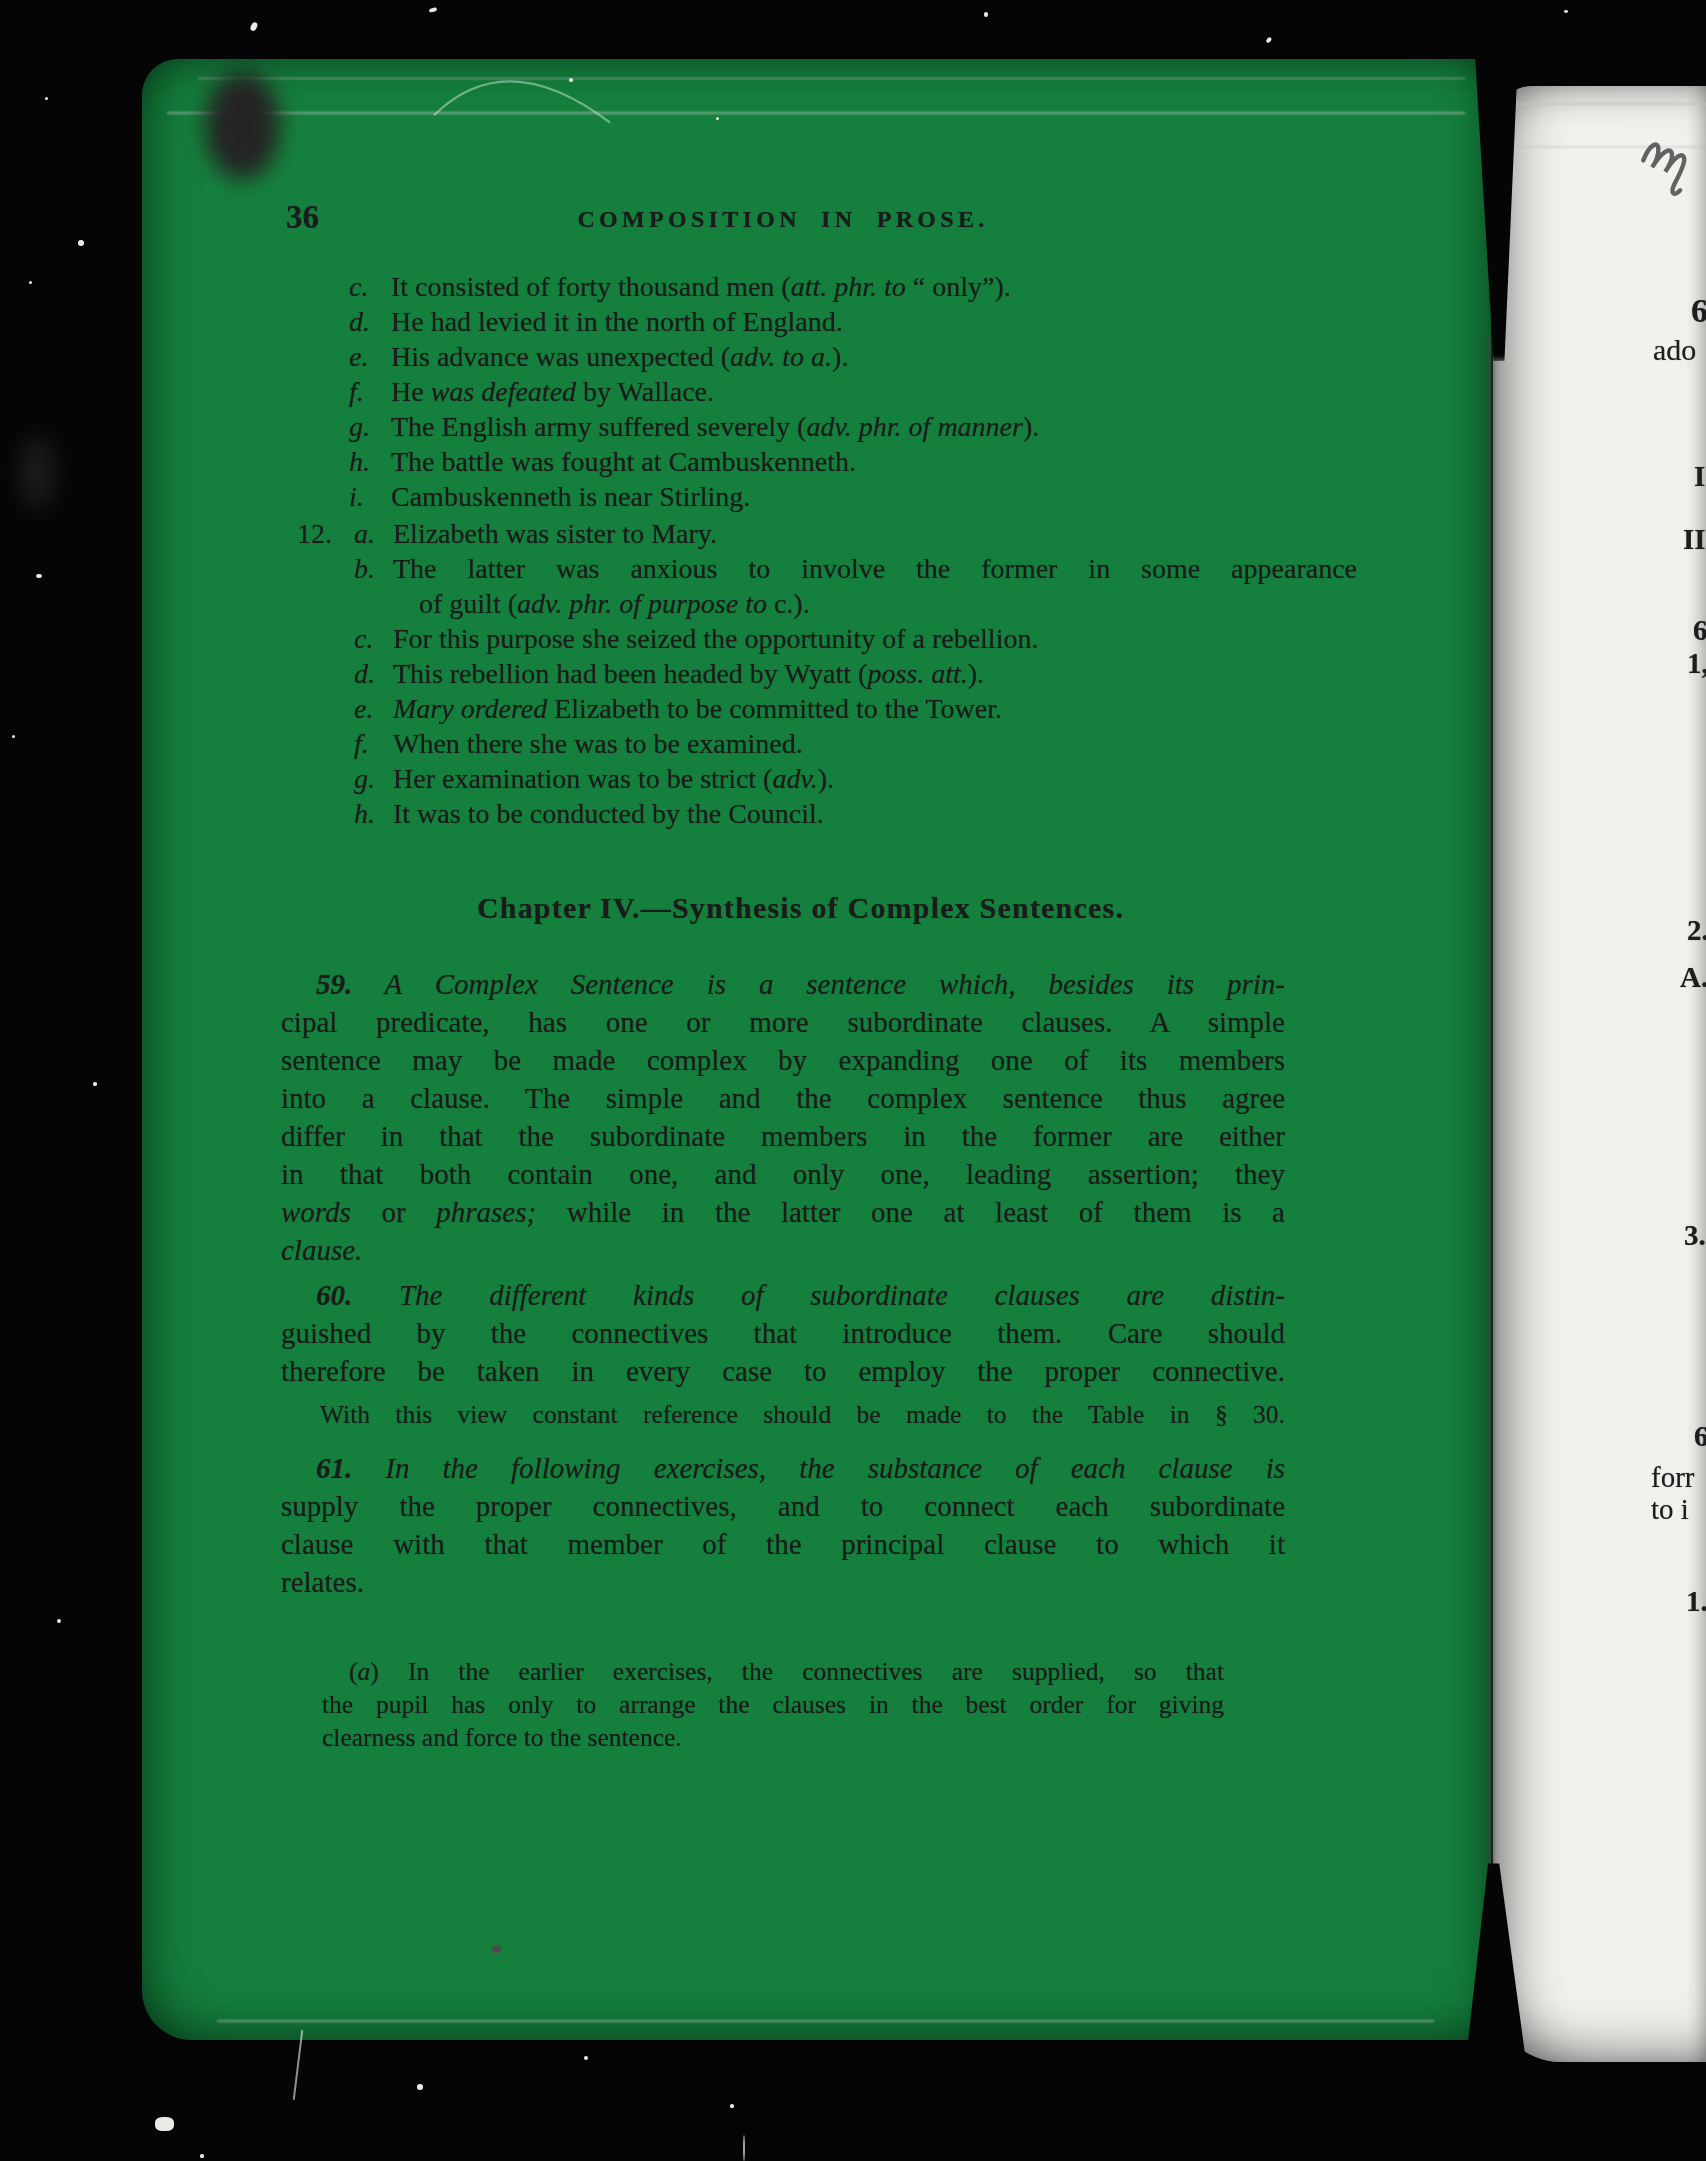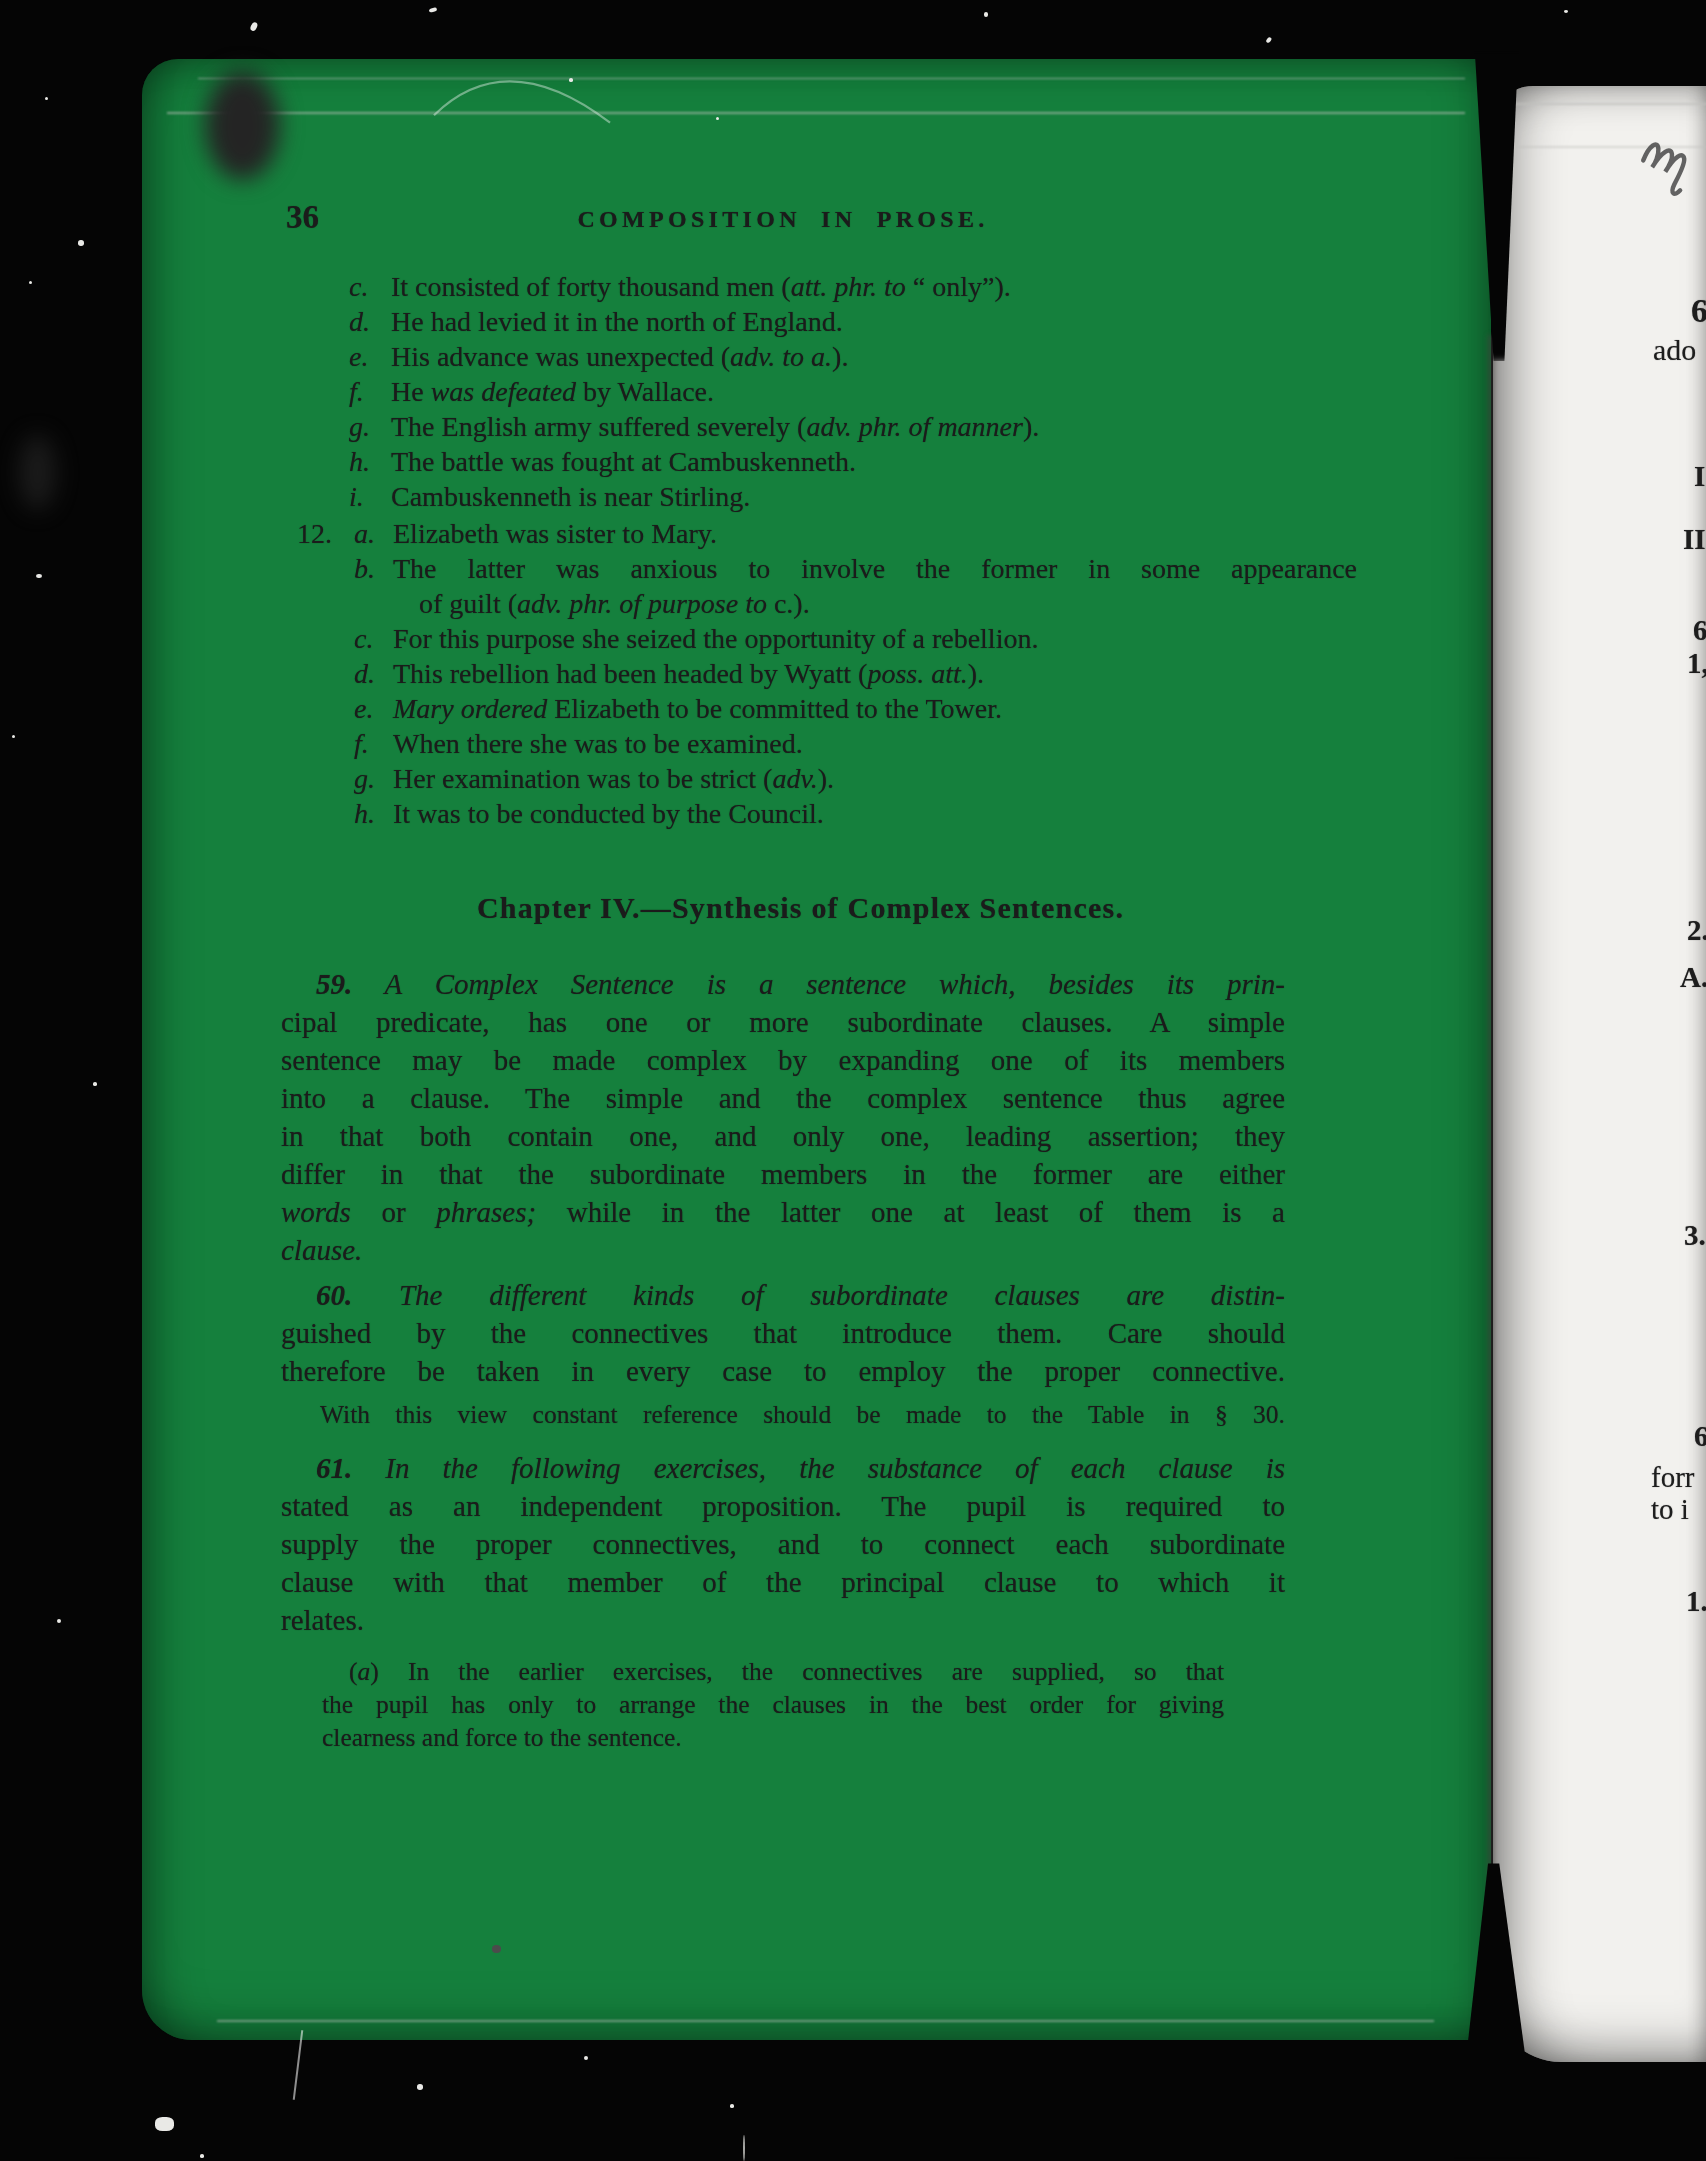--- a/index.html
+++ b/index.html
@@ -153,39 +153,38 @@
         </div>
     </div>
 
     <div class="chapter">Chapter IV.—Synthesis of Complex Sentences.</div>
 
     <div class="para s59">
       <div class="pl j ind"><span class="bd">59.</span><span> A Complex Sentence is a sentence which, besides its prin-</span></div>
       <div class="pl j"><span>cipal predicate, has one or more subordinate clauses.  A simple</span></div>
       <div class="pl j"><span>sentence may be made complex by expanding one of its members</span></div>
       <div class="pl j"><span>into a clause.  The simple and the complex sentence thus agree</span></div>
+      <div class="pl j"><span>differ in that the subordinate members in the former are either</span></div>
       <div class="pl j"><span>in that both contain one, and only one, leading assertion; they</span></div>
-      <div class="pl j"><span>differ in that the subordinate members in the former are either</span></div>
       <div class="pl j"><span class="it">words</span><span> or </span><span class="it">phrases;</span><span> while in the latter one at least of them is a</span></div>
       <div class="pl"><span class="it">clause.</span></div>
     </div>
 
     <div class="para s60">
       <div class="pl j ind"><span class="bd">60.</span><span> The different kinds of subordinate clauses are distin-</span></div>
       <div class="pl j"><span>guished by the connectives that introduce them.  Care should</span></div>
       <div class="pl j"><span>therefore be taken in every case to employ the proper connective.</span></div>
     </div>
 
     <div class="note30">
       <div class="pl j"><span>With this view constant reference should be made to the Table in § 30.</span></div>
     </div>
 
     <div class="para s61">
       <div class="pl j ind"><span class="bd">61.</span><span> In the following exercises, the substance of each clause is</span></div>
-      <div class="pl j"><span>stated as an independent proposition.  The pupil is required to</span></div>
       <div class="pl j"><span>supply the proper connectives, and to connect each subordinate</span></div>
       <div class="pl j"><span>clause with that member of the principal clause to which it</span></div>
       <div class="pl"><span>relates.</span></div>
     </div>
 
     <div class="noteA">
       <div class="pl j indA"><span>(</span><span class="it">a</span><span>) In the earlier exercises, the connectives are supplied, so that</span></div>
       <div class="pl j"><span>the pupil has only to arrange the clauses in the best order for giving</span></div>
       <div class="pl"><span>clearness and force to the sentence.</span></div>
     </div>

